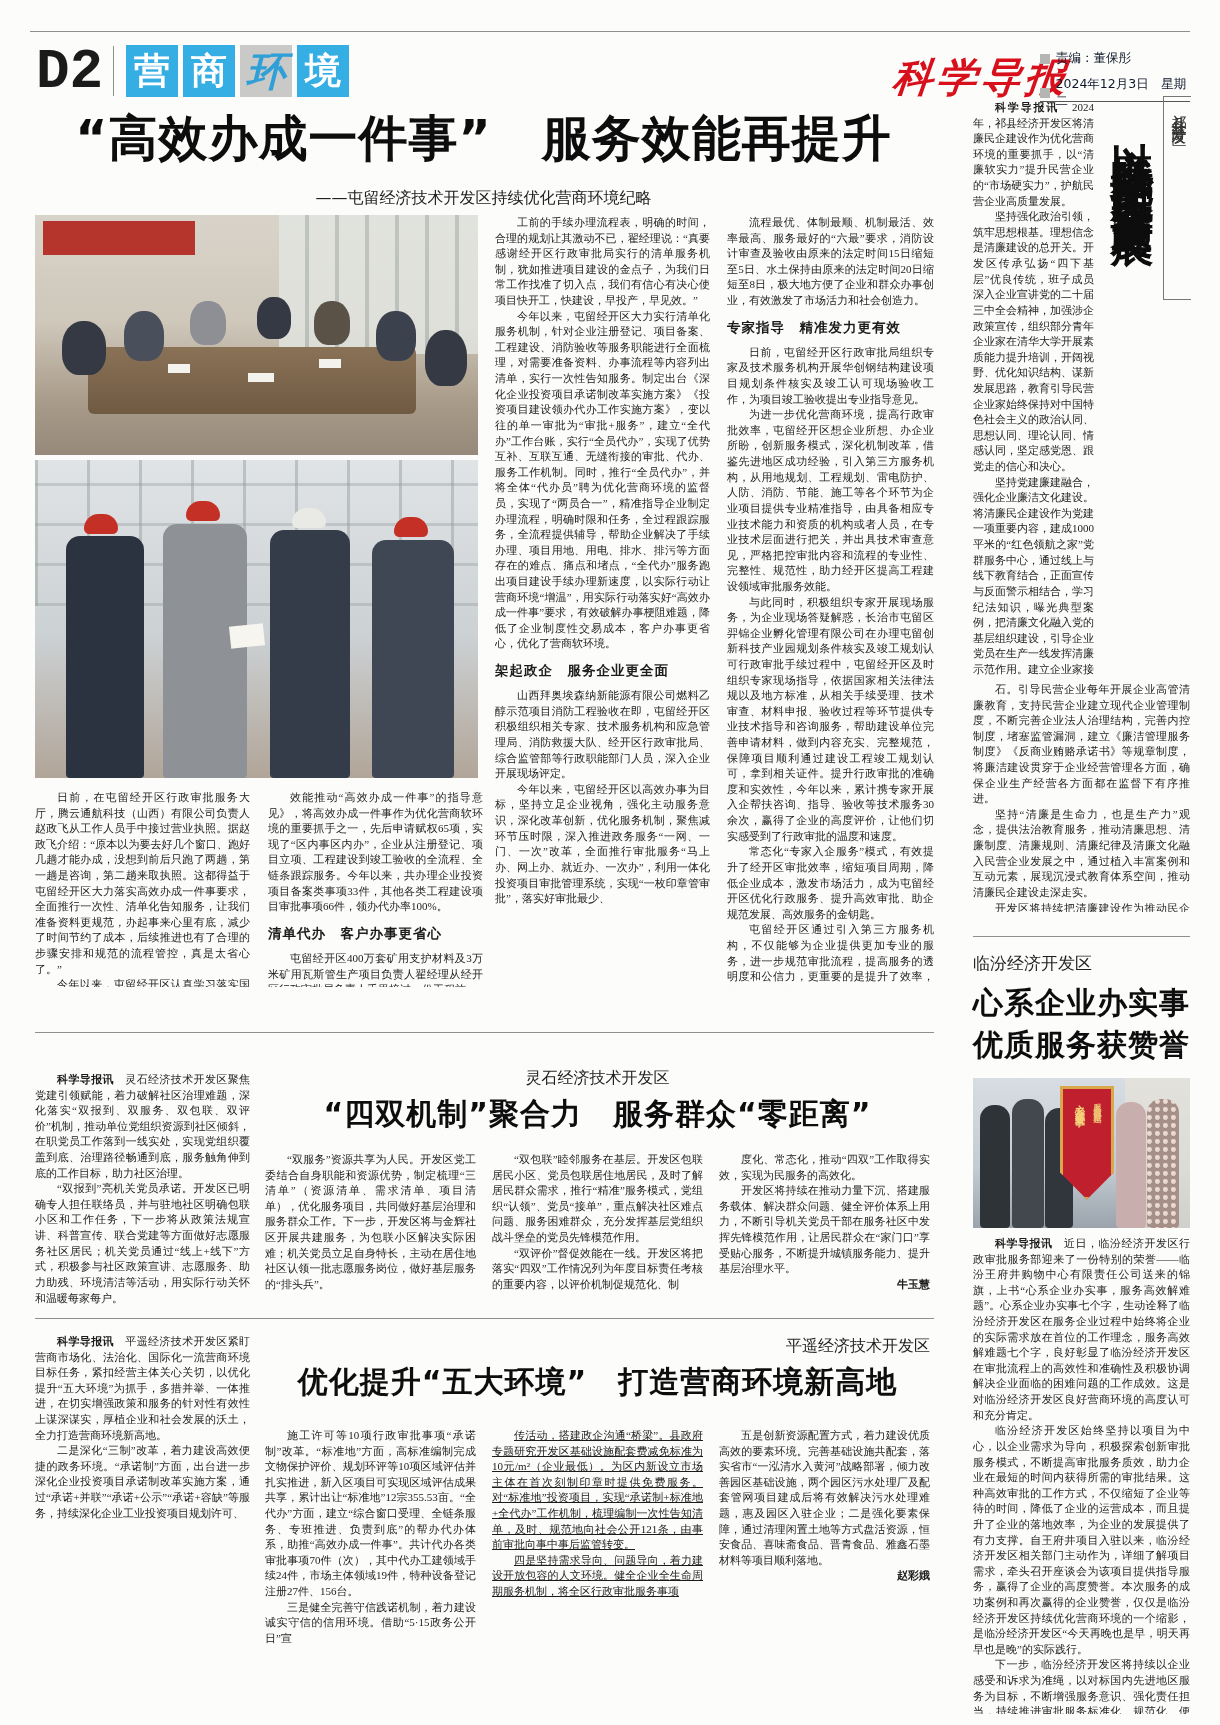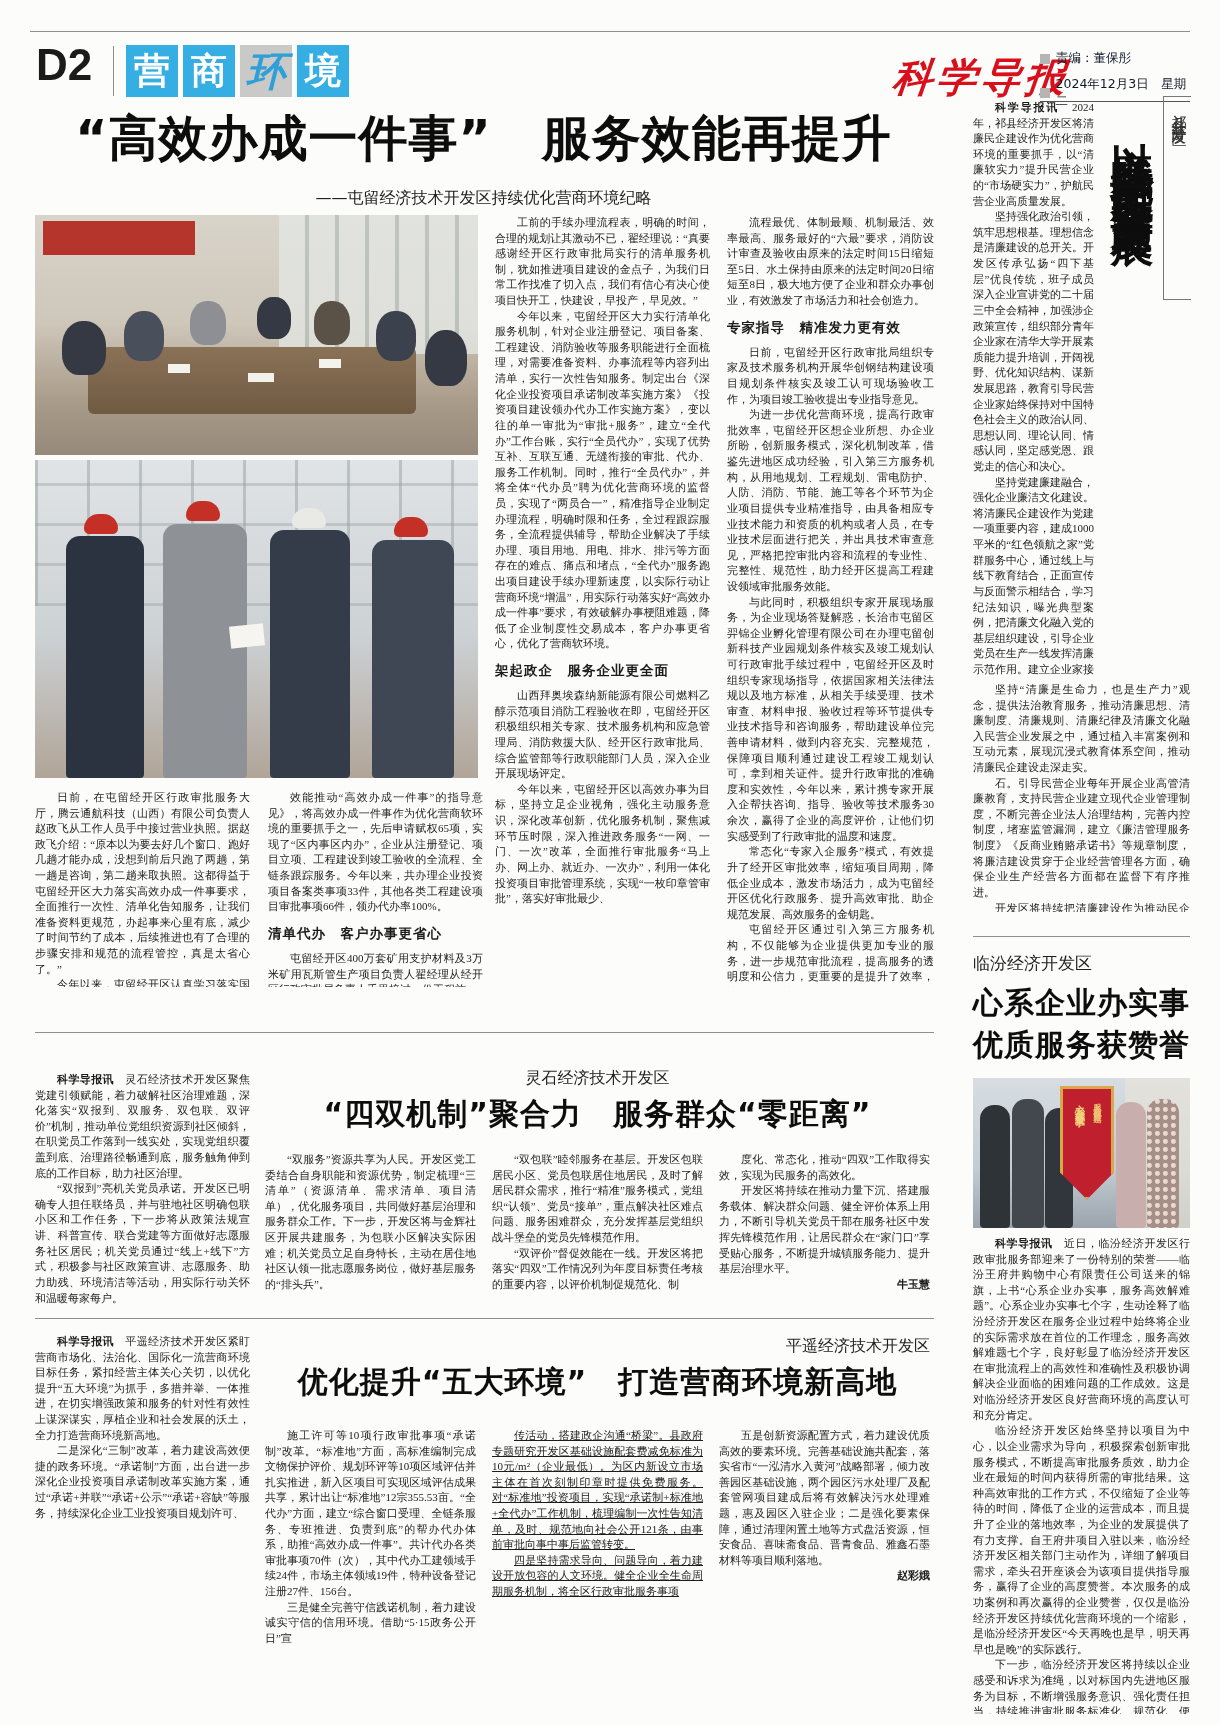--- a/index.html
+++ b/index.html
@@ -3,21 +3,21 @@
 <meta charset="utf-8">
 <style>
   html,body{margin:0;padding:0;background:#e8e8e4;}
   .page{position:relative;width:1220px;height:1725px;margin:0 auto;background:#fcfcfa;
         font-family:"Liberation Serif",serif;color:#1b1b1b;overflow:hidden;}
   .abs{position:absolute;}
   .rule-h{position:absolute;height:1px;background:#8f8f8b;}
   .rule-v{position:absolute;width:1px;background:#8f8f8b;}
 
   
-  .pageno{position:absolute;left:36px;top:40px;font-size:44px;font-weight:bold;font-family:Liberation Sans, sans-serif;}
+  .pageno{position:absolute;left:36px;top:40px;font-size:56px;font-weight:bold;font-family:Liberation Mono, monospace;}
   .sec-blocks{position:absolute;left:126px;top:45px;display:flex;gap:5px;}
   .sec-block{width:52px;height:52px;background:#35aee3;color:#fff;display:flex;align-items:center;justify-content:center;
              font-size:36px;font-weight:bold;font-family:"DejaVu Sans",sans-serif;}
   .sec-block.script{background:#c9c9c7;color:#2f9fd8;font-family:"Liberation Serif",serif;font-style:italic;font-size:40px;}
   .masthead{position:absolute;left:893px;top:50px;width:180px;font-size:40px;font-weight:bold;color:#d8101c;
             font-style:italic;letter-spacing:4px;transform:skewX(-6deg);font-family:"Liberation Serif",serif;}
   .meta{position:absolute;left:1040px;top:50px;width:152px;font-family:"DejaVu Sans",sans-serif;font-size:12.5px;color:#0f172a;}
   .meta .row{display:flex;align-items:center;margin-bottom:9px;}
   .sq{display:inline-block;width:10px;height:10px;background:#b5b5b3;margin-right:6px;}
 
@@ -161,22 +161,22 @@
     </div>
 
   <div class="col" style="left:973px;top:100px;width:121px;height:580px;">
       <p class="flow-p"><strong class="lead-in">科学导报讯</strong>　2024年，祁县经济开发区将清廉民企建设作为优化营商环境的重要抓手，以“清廉软实力”提升民营企业的“市场硬实力”，护航民营企业高质量发展。</p>
       <p class="flow-p">坚持强化政治引领，筑牢思想根基。理想信念是清廉建设的总开关。开发区传承弘扬“四下基层”优良传统，班子成员深入企业宣讲党的二十届三中全会精神，加强涉企政策宣传，组织部分青年企业家在清华大学开展素质能力提升培训，开阔视野、优化知识结构、谋新发展思路，教育引导民营企业家始终保持对中国特色社会主义的政治认同、思想认同、理论认同、情感认同，坚定感党恩、跟党走的信心和决心。</p>
       <p class="flow-p">坚持党建廉建融合，强化企业廉洁文化建设。将清廉民企建设作为党建一项重要内容，建成1000平米的“红色领航之家”党群服务中心，通过线上与线下教育结合，正面宣传与反面警示相结合，学习纪法知识，曝光典型案例，把清廉文化融入党的基层组织建设，引导企业党员在生产一线发挥清廉示范作用。建立企业家接待日制度，架起政企“连心桥”，协同营造风清气正营商环境。</p>
     </div>
   <div class="v-headline">以廉赋能护航民企高质量发展</div>
   <div class="v-kicker">祁县经济开发区</div>
   <div class="col" style="left:973px;top:682px;width:217px;height:230px;">
+      <p class="flow-p">石。引导民营企业每年开展企业高管清廉教育，支持民营企业建立现代企业管理制度，不断完善企业法人治理结构，完善内控制度，堵塞监管漏洞，建立《廉洁管理服务制度》《反商业贿赂承诺书》等规章制度，将廉洁建设贯穿于企业经营管理各方面，确保企业生产经营各方面都在监督下有序推进。</p>
       <p class="flow-p">坚持“清廉是生命力，也是生产力”观念，提供法治教育服务，推动清廉思想、清廉制度、清廉规则、清廉纪律及清廉文化融入民营企业发展之中，通过植入丰富案例和互动元素，展现沉浸式教育体系空间，推动清廉民企建设走深走实。</p>
-      <p class="flow-p">石。引导民营企业每年开展企业高管清廉教育，支持民营企业建立现代企业管理制度，不断完善企业法人治理结构，完善内控制度，堵塞监管漏洞，建立《廉洁管理服务制度》《反商业贿赂承诺书》等规章制度，将廉洁建设贯穿于企业经营管理各方面，确保企业生产经营各方面都在监督下有序推进。</p>
       <p class="flow-p">开发区将持续把清廉建设作为推动民企高质量发展的重要抓手，推动清廉民企建设提质拓面，助力民企扬帆远航。</p>
     </div>
   <div class="rule-h" style="left:973px;top:936px;width:217px;"></div>
 
   <div class="kicker left" style="left:973px;top:952px;width:217px;font-size:17px;">临汾经济开发区</div>
   <div class="sub-headline" style="left:973px;top:982px;width:217px;line-height:1.4;">
     <div>心系企业办实事</div>
     <div>优质服务获赞誉</div>
   </div>
   <div class="photo ph3 abs" style="left:973px;top:1078px;width:217px;height:150px;">

